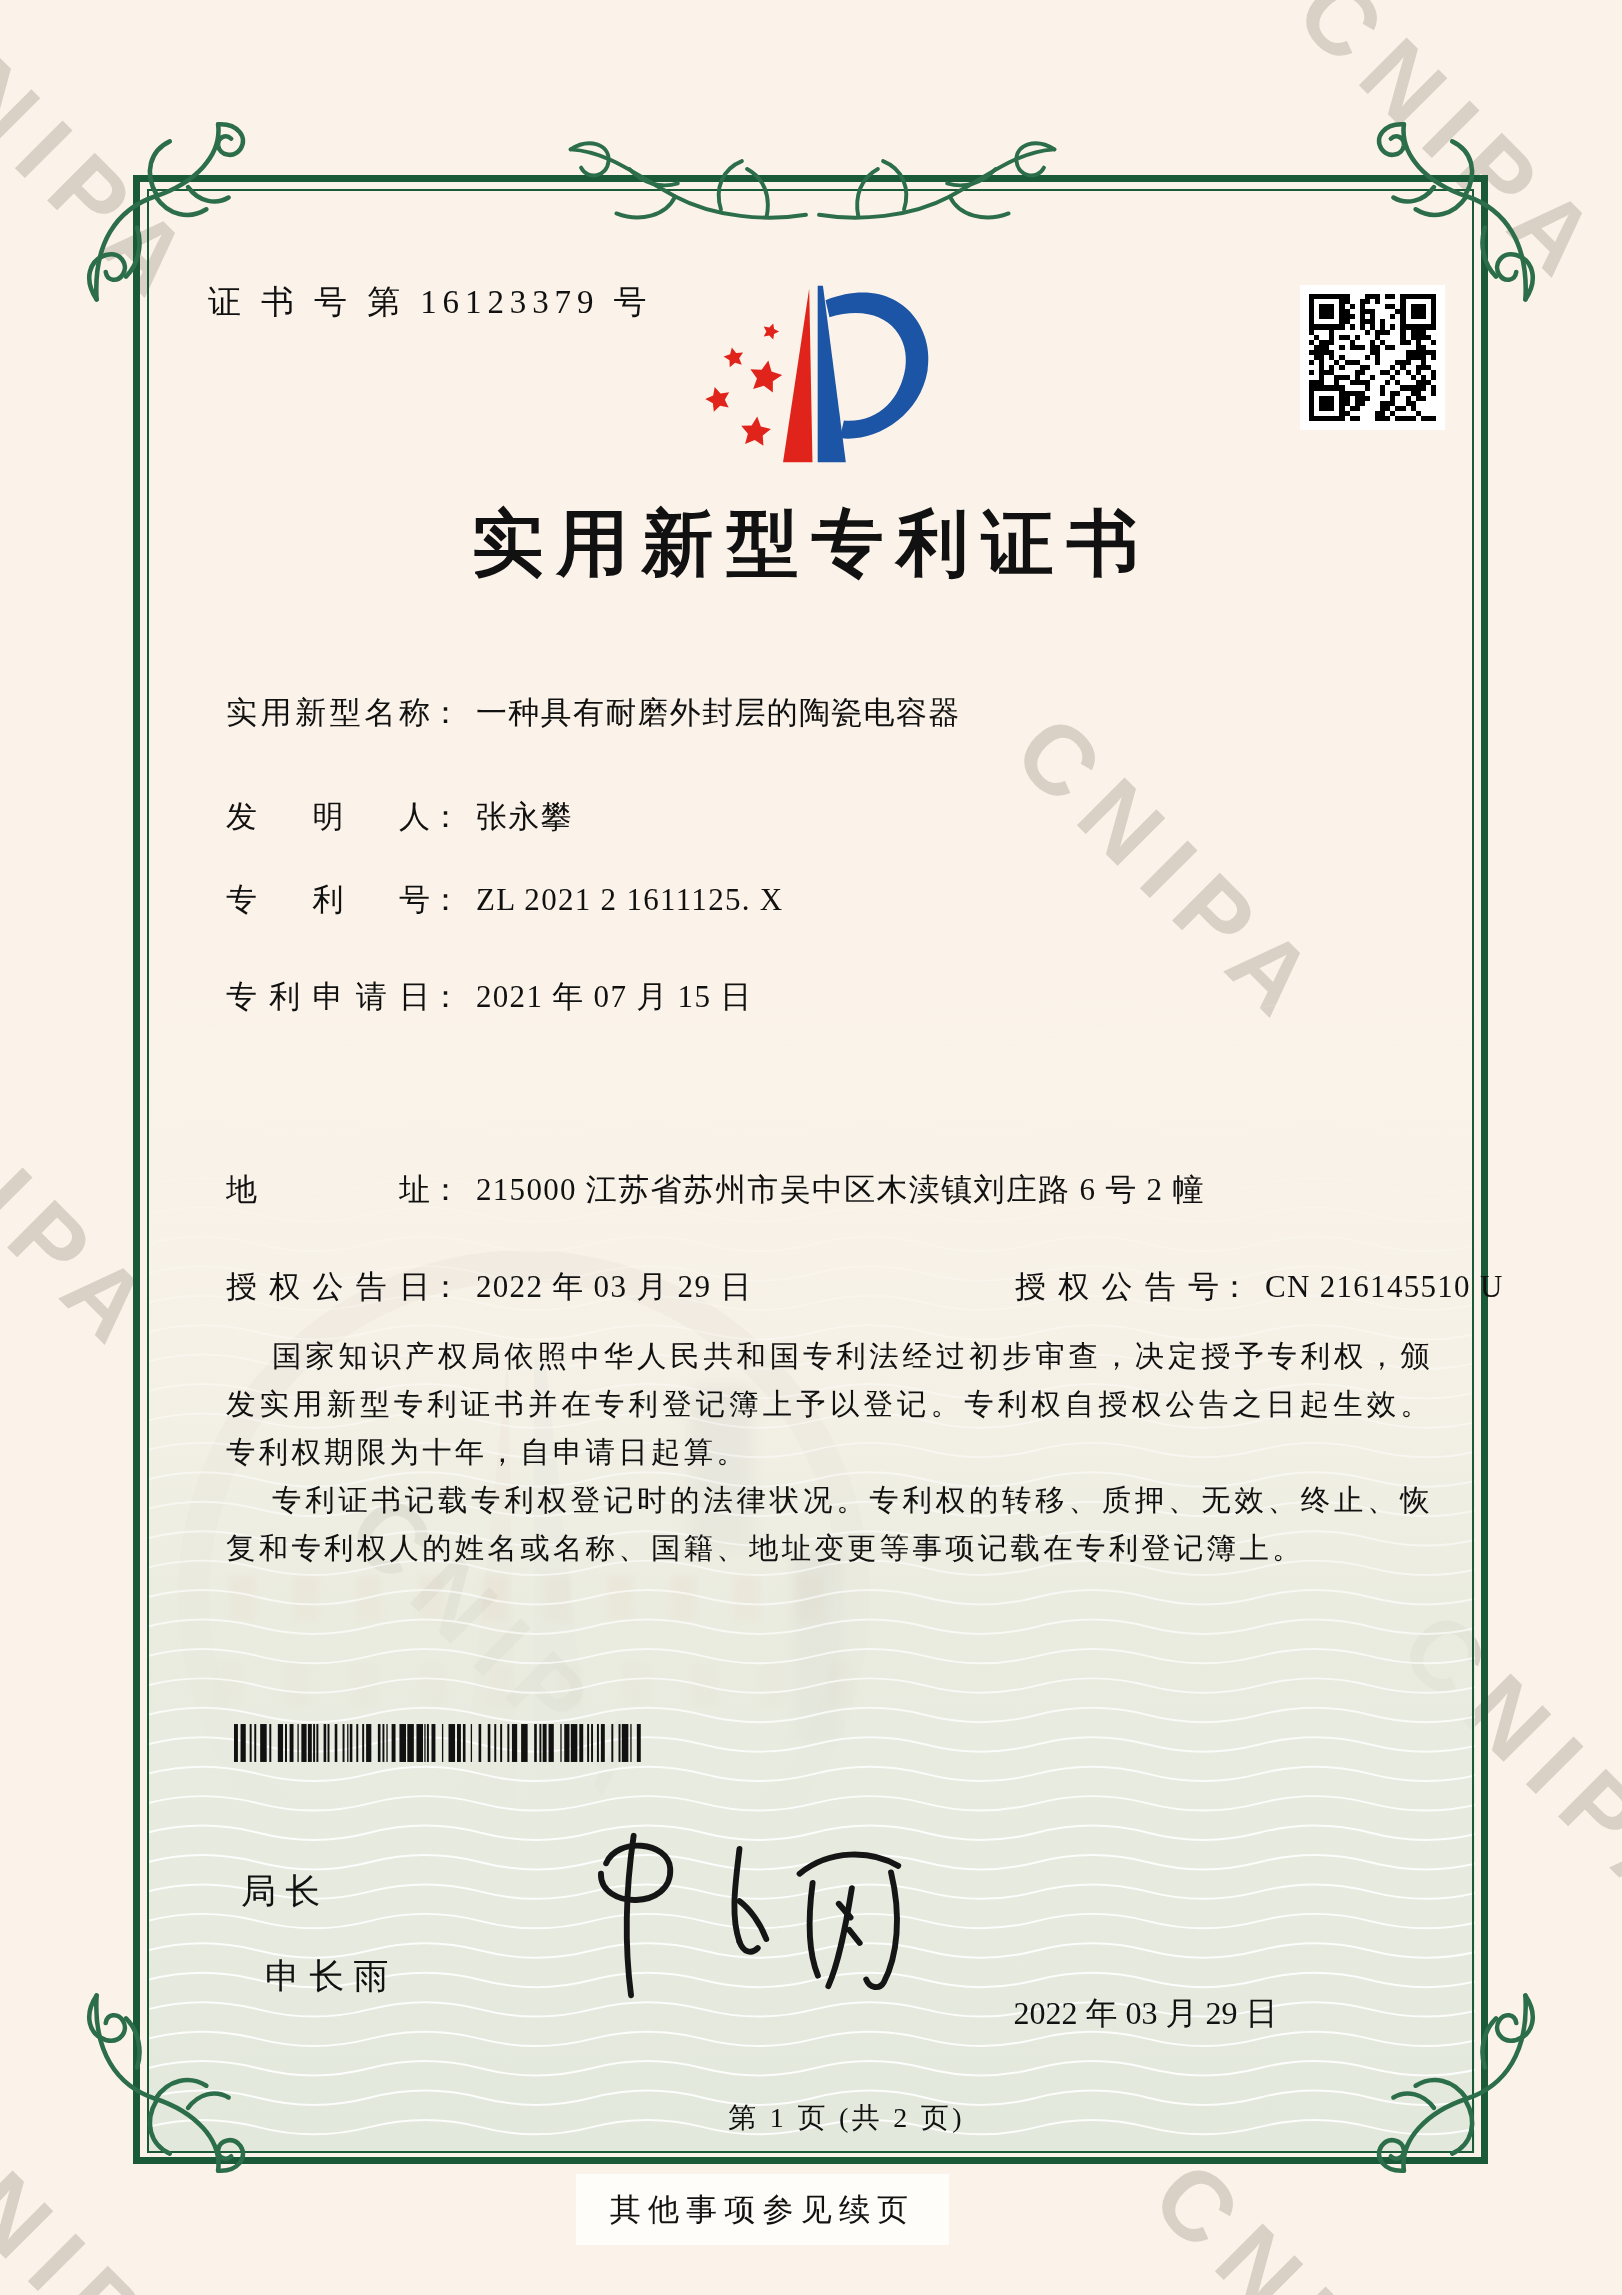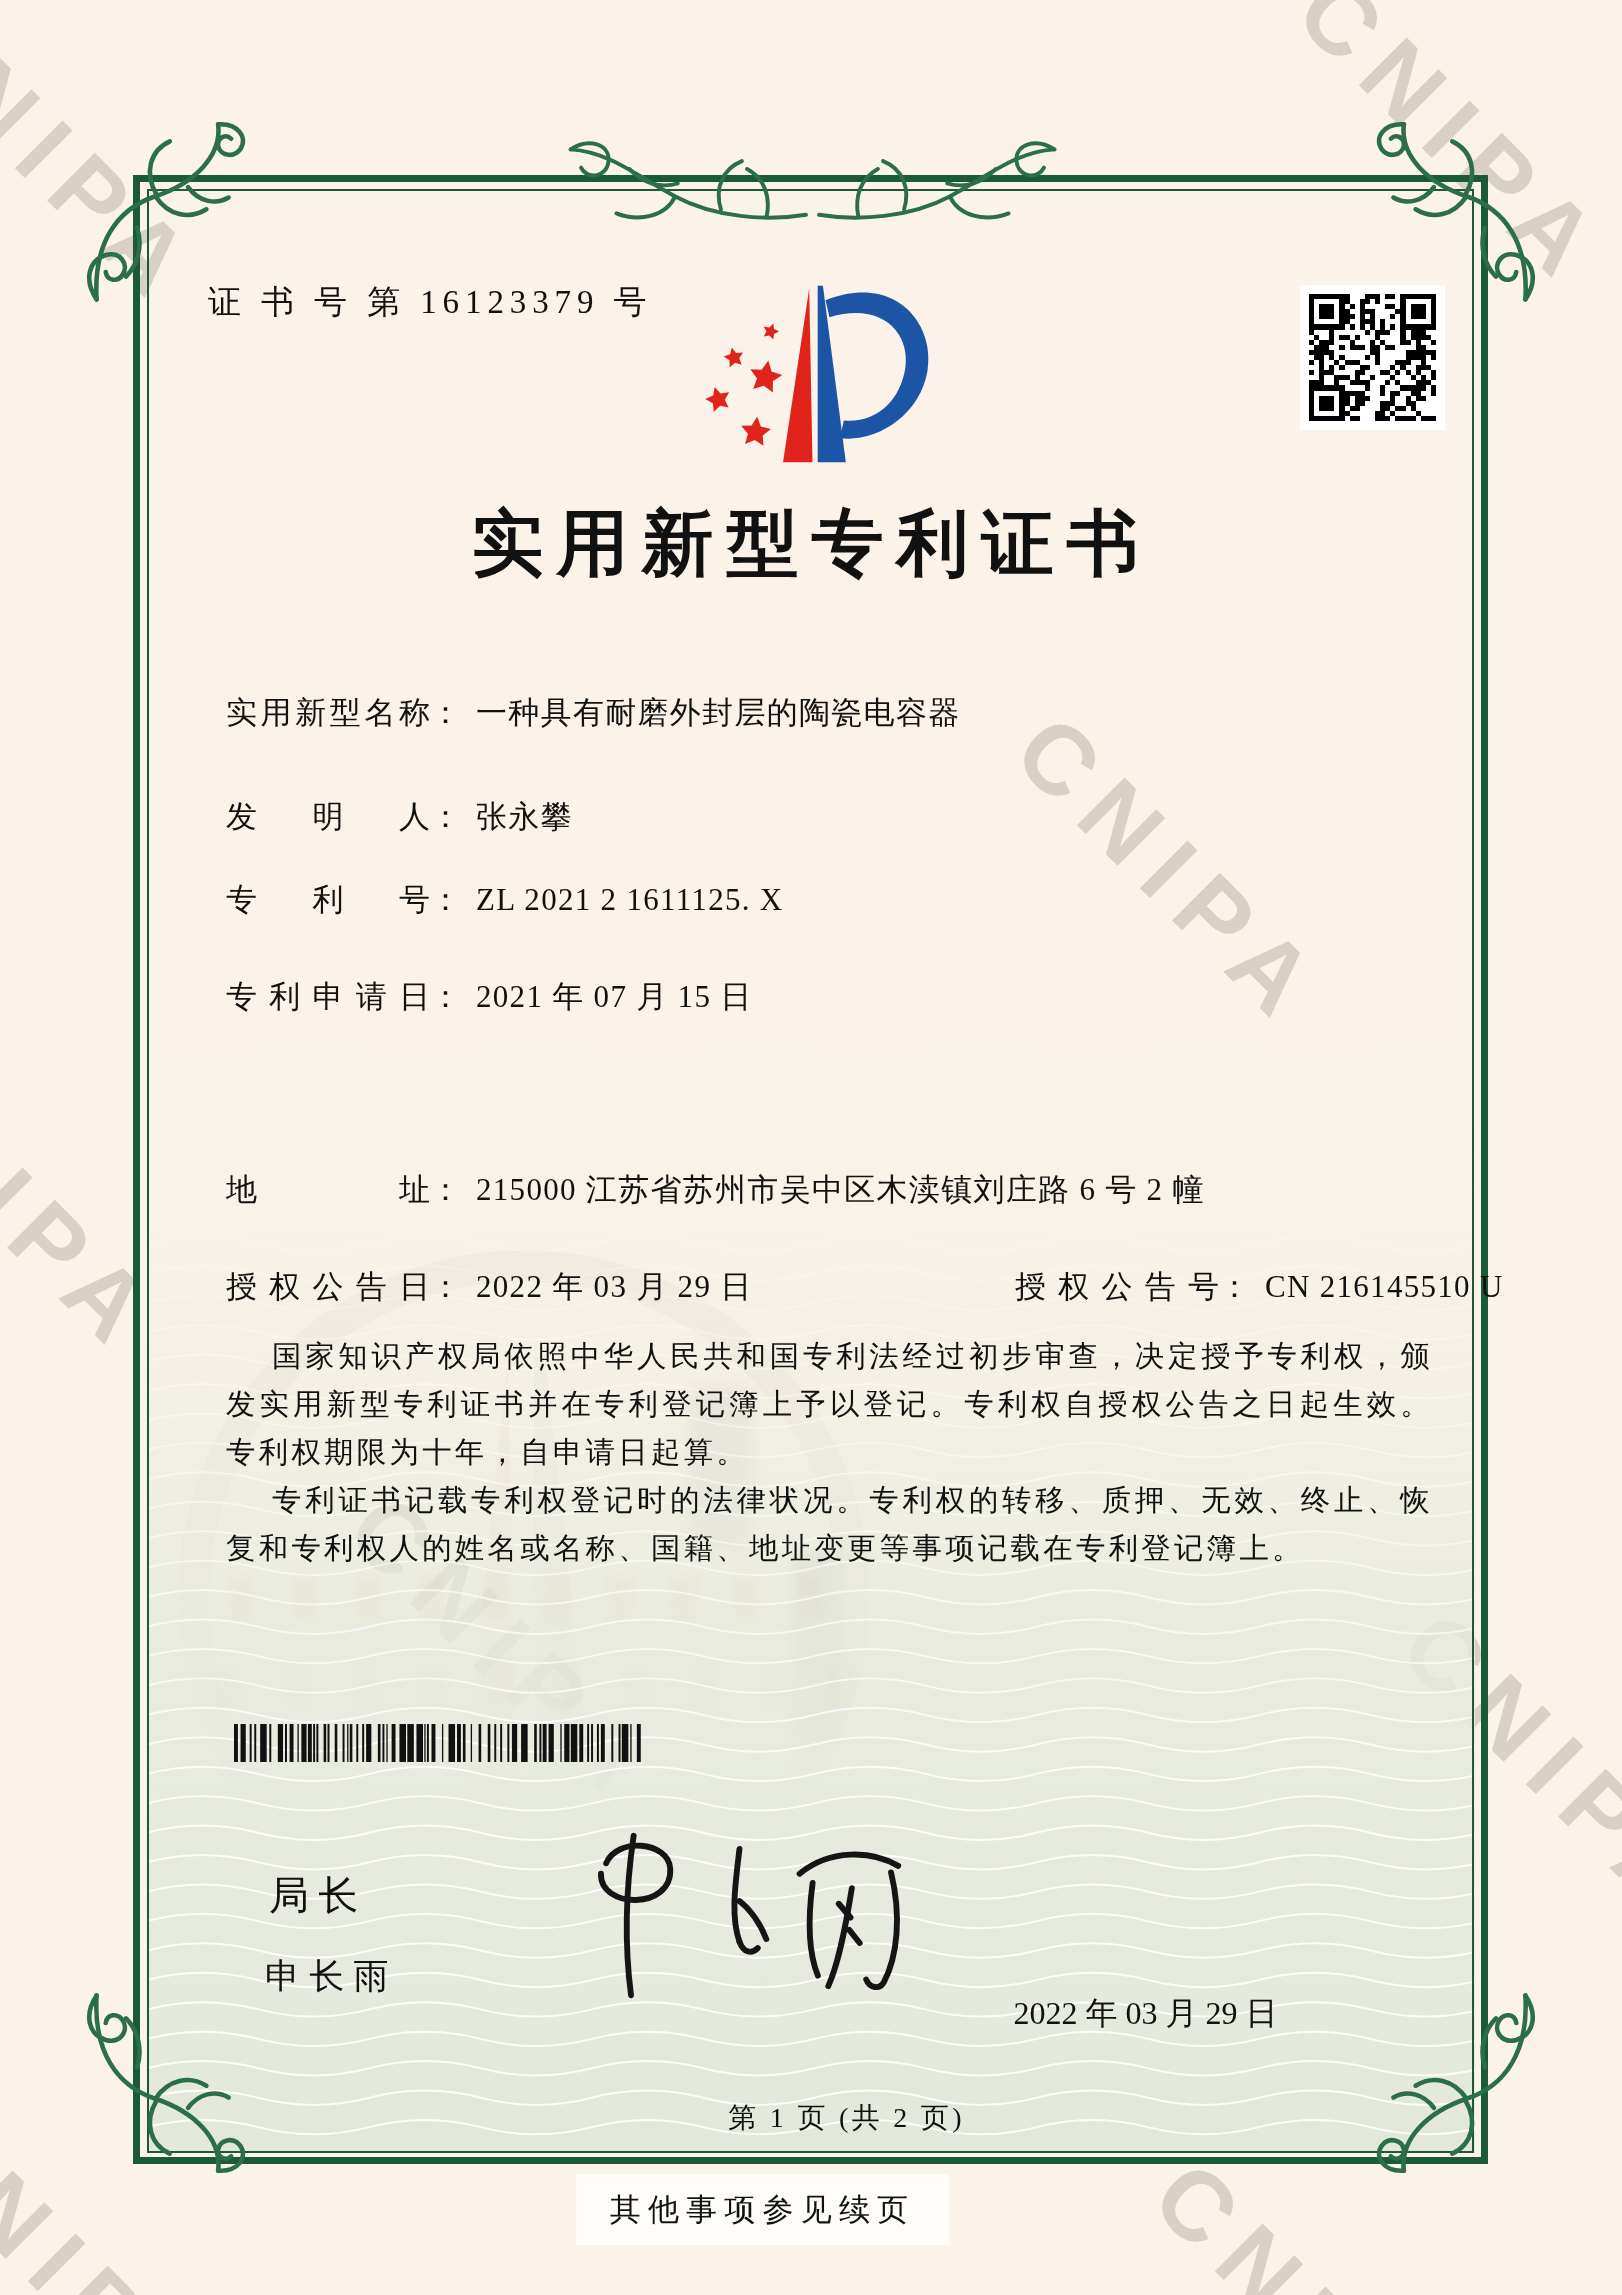--- a/index.html
+++ b/index.html
@@ -26,21 +26,21 @@
   #cert-number{position:absolute;left:208px;top:280px;font-size:33px;letter-spacing:5.9px;}
   #cert-title{position:absolute;left:0;top:496px;width:1623px;text-align:center;
     font-size:72px;font-weight:700;letter-spacing:13px;}
   .row{position:absolute;left:226px;font-size:31px;white-space:nowrap;}
   .flabel{display:inline-block;width:204px;text-align:justify;text-align-last:justify;vertical-align:top;}
   .fvalue{margin-left:15px;letter-spacing:1.3px;}
   .grant-right{position:absolute;left:789px;top:0;}
   #body-text{position:absolute;left:226px;top:1332px;width:1207px;
     font-size:29.4px;line-height:48px;letter-spacing:3.3px;text-align:justify;}
   #body-text p{margin:0;text-indent:46px;}
-  #signer-title{position:absolute;left:241px;top:1868px;font-size:40px;letter-spacing:9.2px;margin-left:28px;}
+  #signer-title{position:absolute;left:241px;top:1868px;font-size:35px;letter-spacing:9.2px;}
   #signer-name{position:absolute;left:241px;top:1953px;font-size:35px;letter-spacing:9.2px;margin-left:24px;}
   #issue-date{position:absolute;left:982px;top:1992px;width:327px;text-align:center;font-size:32px;}
   #page-footer{position:absolute;left:0;top:2099px;width:1623px;text-align:center;font-size:28px;letter-spacing:3.3px;margin-left:35px;}
   #cont-note{position:absolute;left:576px;top:2174px;width:373px;height:71px;background:#fffdf9;
     display:flex;align-items:center;justify-content:center;font-size:31px;letter-spacing:7.2px;}
   
   .smudge{position:absolute;pointer-events:none;}
   #band-bg{position:absolute;left:147px;top:982px;width:1328px;height:1171px;
     background:linear-gradient(180deg, rgba(232,236,225,0) 0%, rgba(232,236,225,0.25) 30%,
       rgba(230,234,222,0.8) 55%, #e6eadf 80%, #e3e8dc 100%);}

